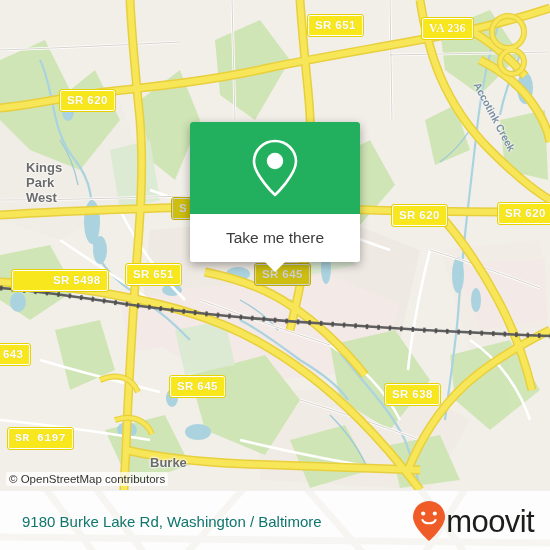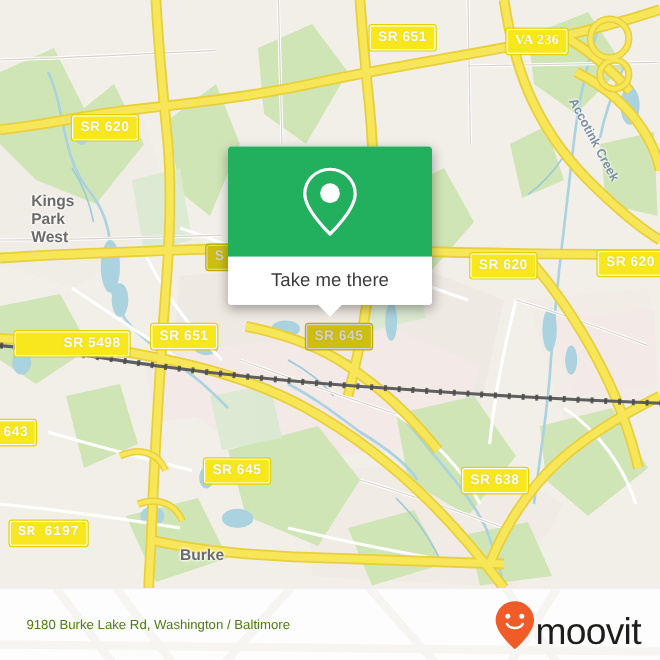--- a/index.html
+++ b/index.html
@@ -23,21 +23,20 @@
     border-radius:2px;
     color:#ffffff;
     font-weight:bold;
     font-size:11.5px;
     line-height:14px;
     padding:2px 6px 3px 6px;
     white-space:nowrap;
     letter-spacing:.4px;
     text-shadow:0 0 1px rgba(150,130,0,.35);
     box-sizing:border-box;
-    margin-top:6px;
   }
   .shield.dim{filter:brightness(.82) saturate(1.05);}
 
   .placelabel{
     position:absolute;color:#6b6b6b;font-size:13px;font-weight:bold;
     text-align:left;line-height:15px;white-space:pre;
     text-shadow:0 0 3px #fff,0 0 3px #fff,0 0 2px #fff;
   }
   .waterlabel{
     position:absolute;color:#7b8fa3;font-size:10.5px;font-weight:bold;
@@ -56,45 +55,45 @@
     position:absolute;left:190px;top:122px;width:170px;
     border-radius:3px;
     box-shadow:0 3px 10px rgba(0,0,0,.34);
     background:#fff;overflow:visible;
   }
   .card-top{
     background:#23b05e;height:92px;border-radius:3px 3px 0 0;
     display:flex;align-items:center;justify-content:center;
   }
   .card-bottom{
-    height:40px;background:#fff;border-radius:0 0 3px 3px;
+    height:48px;background:#fff;border-radius:0 0 3px 3px;
     display:flex;align-items:center;justify-content:center;
     color:#3c3c3c;font-size:15.5px;position:relative;z-index:2;
   }
   .card-tail{
     position:absolute;left:50%;margin-left:-11px;bottom:-10px;
     width:0;height:0;border-left:11px solid transparent;
     border-right:11px solid transparent;border-top:11px solid #fff;
     z-index:1;
   }
 
   
   .footer{
     position:absolute;left:0;top:490px;width:550px;height:60px;
     background:#fdfdfd;overflow:hidden;
     border-top:1px solid #f0f0f0;
   }
   .footer .ghost{position:absolute;left:0;top:0;opacity:.55;}
   .footer-addr{
     position:absolute;left:22px;top:50%;transform:translateY(-50%);
-    font-size:11px;color:#4d7c0f;white-space:nowrap;
+    font-size:15px;color:#0f766e;white-space:nowrap;
   }
   .brand{
     position:absolute;right:16px;top:50%;transform:translateY(-50%);
-    display:flex;align-items:flex-end;gap:0;
+    display:flex;align-items:center;gap:0;
   }
   .brand-word{font-size:31px;color:#1d1d1b;letter-spacing:-.6px;line-height:1;font-weight:normal;}
 </style>
 </head>
 <body>
 
 <div id="app">
 
   <div class="map">
     <svg width="550" height="490" viewBox="0 0 550 490">
@@ -275,20 +274,21 @@
     <div class="shield" style="left:498px;top:203px;">SR 620</div>
     <div class="shield" style="left:12px;top:270px;padding-left:40px;">SR 5498</div>
     <div class="shield" style="left:126px;top:264px;">SR 651</div>
     <div class="shield dim" style="left:255px;top:264px;">SR 645</div>
     <div class="shield" style="left:-4px;top:344px;">643</div>
     <div class="shield" style="left:170px;top:376px;">SR 645</div>
     <div class="shield" style="left:385px;top:384px;">SR 638</div>
     <div class="shield" style="left:8px;top:428px;font-family:Liberation Mono, monospace;">SR 6197</div>
     <div class="shield dim" style="left:172px;top:198px;">S</div>
 
+    <div class="attrib">© OpenStreetMap contributors</div>
   </div>
 
   <div class="card">
     <div class="card-top">
       <svg width="56" height="62" viewBox="0 0 56 62">
         <path d="M28 4 C16.5 4 7 13.2 7 24.6 C7 38 28 58 28 58 C28 58 49 38 49 24.6 C49 13.2 39.5 4 28 4 Z" fill="none" stroke="#ffffff" stroke-width="2.6" stroke-linejoin="round"></path>
         <circle cx="28" cy="24" r="8.2" fill="#ffffff"></circle>
       </svg>
     </div>
     <div class="card-bottom">

